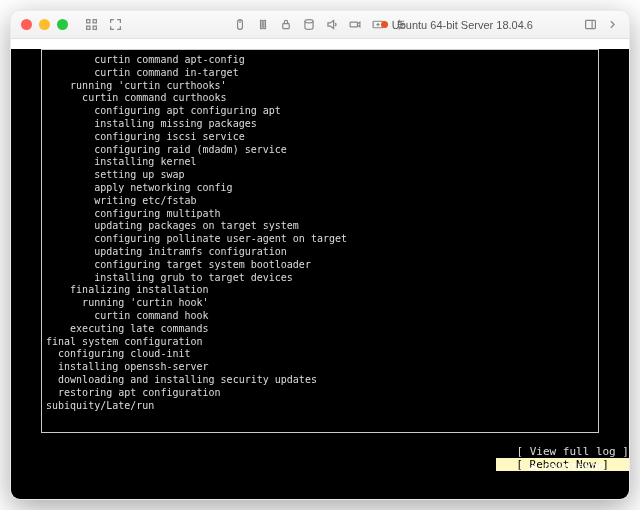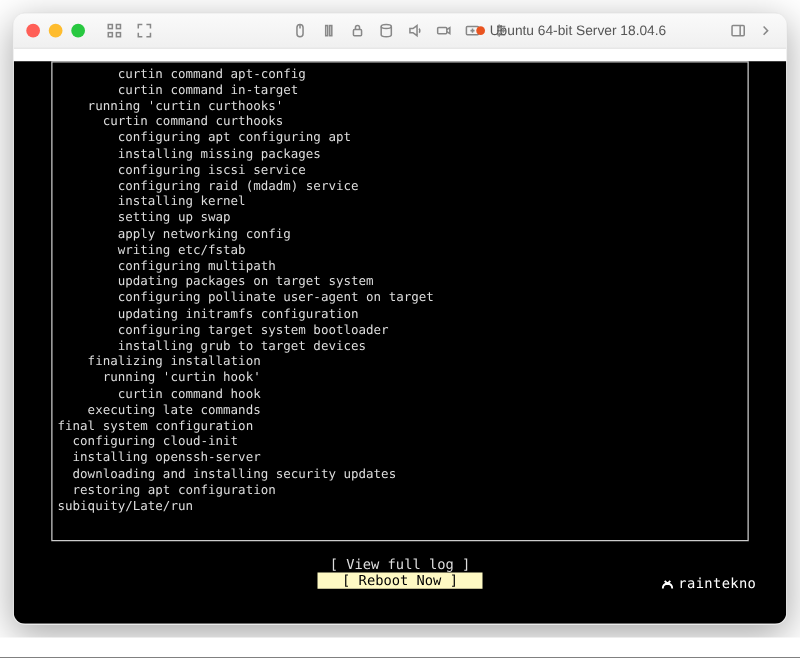--- a/index.html
+++ b/index.html
@@ -66,21 +66,21 @@
       font-family: "Menlo","Consolas",monospace;
       font-size: 10px;
       line-height: 1.28;
       color: #ddd;
       white-space: pre;
       overflow: hidden;
     }
     .log-line { color: #ddd; }
 
     .footer-btns {
-      text-align: center;
+      text-align: right;
       font-family: "Menlo","Consolas",monospace;
       font-size: 11px;
       color: #ddd;
       padding: 6px 0 28px 0;
       position: relative;
     }
     .view-log { color: #ddd; }
     .reboot {
       background: #fef9c3;
       color: #000;

